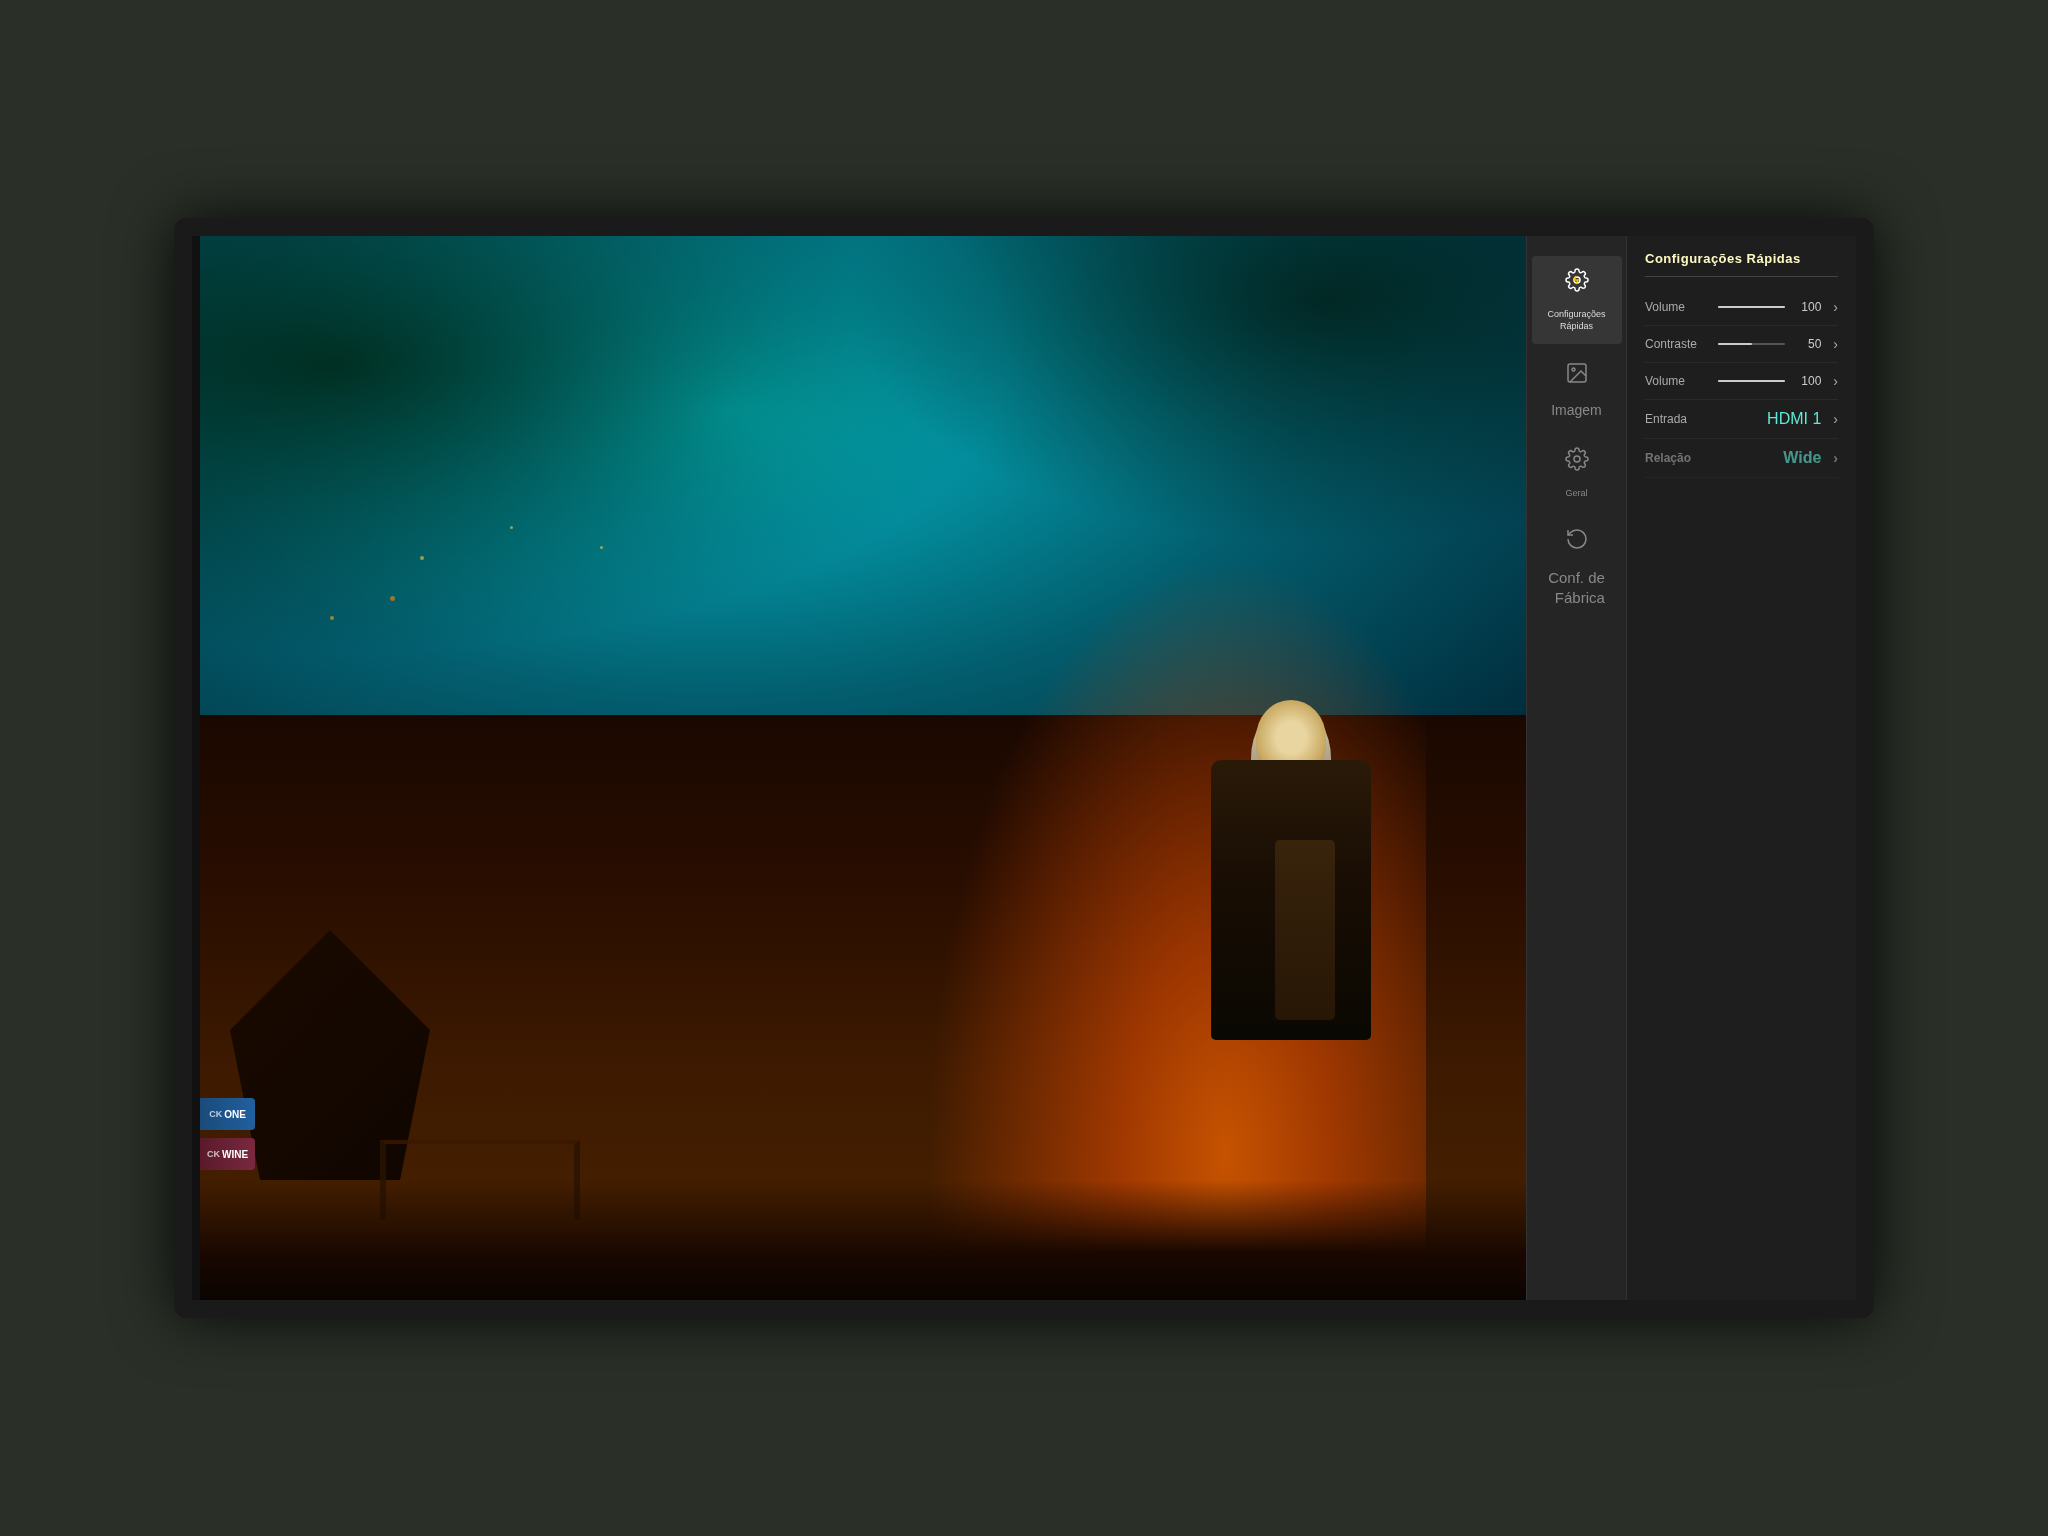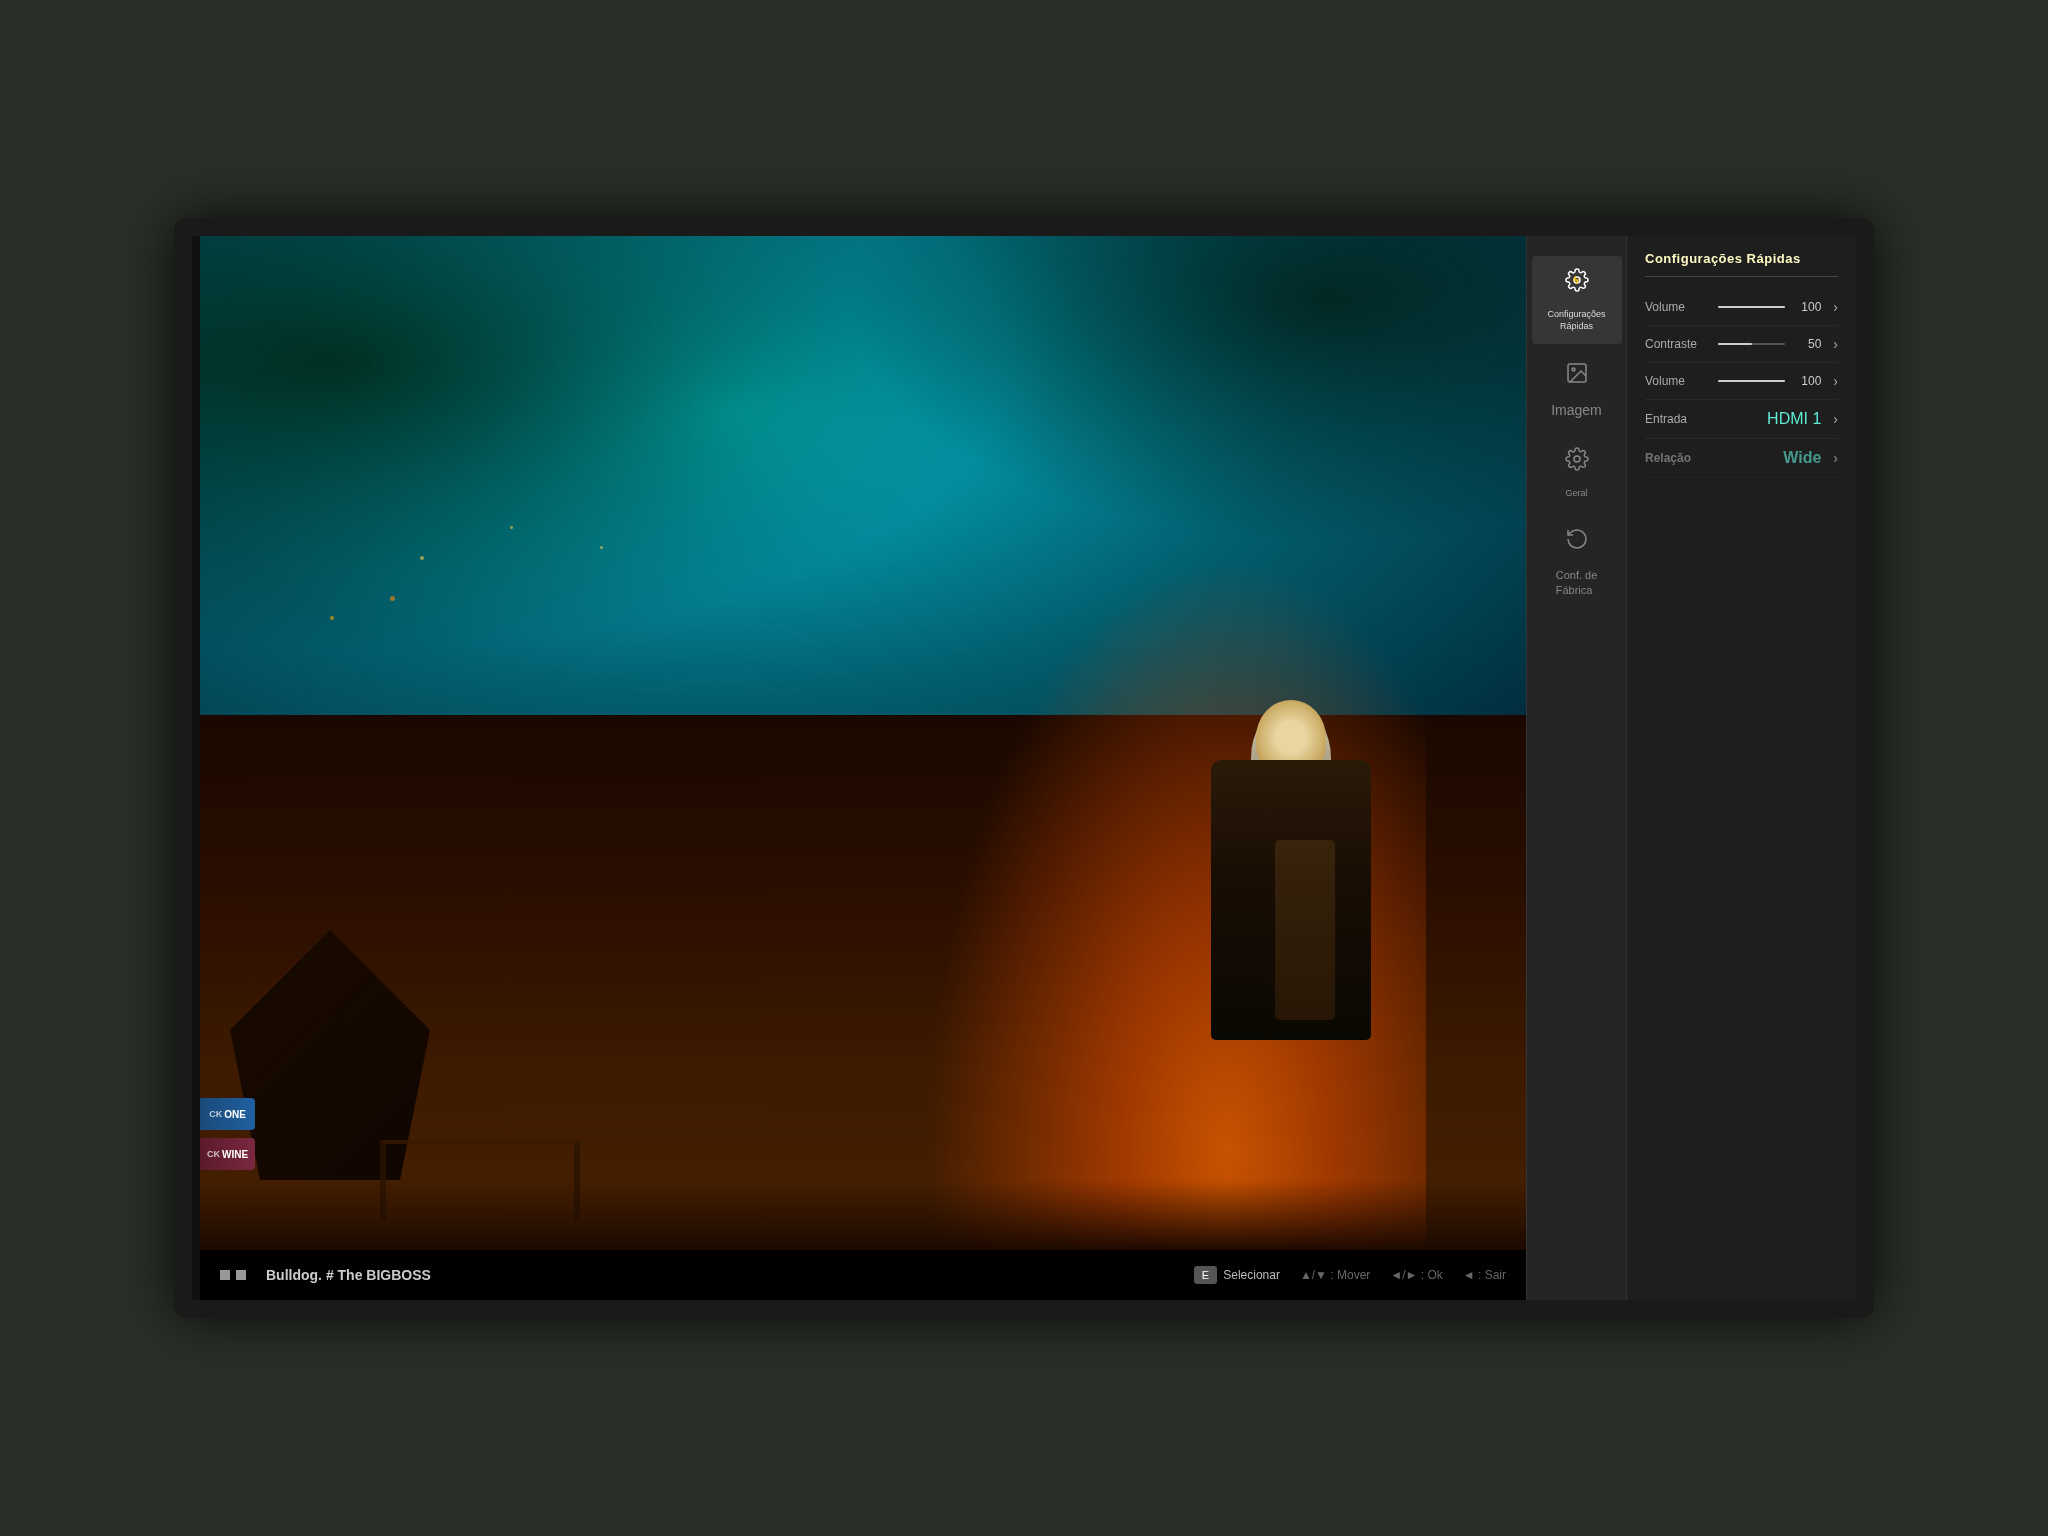--- a/index.html
+++ b/index.html
@@ -424,37 +424,20 @@
 
     <div class="side-badge badge-one">
       <span class="badge-text">CK</span>
       <span>ONE</span>
     </div>
     <div class="side-badge badge-wine">
       <span class="badge-text">CK</span>
       <span>WINE</span>
     </div>
 
-    <div class="game-bottom-bar">
-      <div class="bottom-bar-icons">
-        <div class="icon-square"></div>
-        <div class="icon-square"></div>
-      </div>
-      <span class="bottom-bar-name">Bulldog. # The BIGBOSS</span>
-
-      <div class="bottom-nav">
-        <div style="display:flex;align-items:center;gap:6px;">
-          <span style="background:#555;color:white;padding:3px 8px;border-radius:3px;font-size:11px;">E</span>
-          <span style="color:#bbb;font-size:12px;">Selecionar</span>
-        </div>
-        <span style="color:#666;font-size:12px;">▲/▼ : Mover</span>
-        <span style="color:#666;font-size:12px;">◄/► : Ok</span>
-        <span style="color:#666;font-size:12px;">◄ : Sair</span>
-      </div>
-    </div>
   </div>
 
   <div class="osd-panel">
 
     <div class="osd-sidebar">
 
       <div class="sidebar-item active">
         <svg viewBox="0 0 24 24" fill="none" stroke="white" stroke-width="1.5">
           <path d="M12 15a3 3 0 100-6 3 3 0 000 6z" stroke="white"></path>
           <path d="M19.4 15a1.65 1.65 0 00.33 1.82l.06.06a2 2 0 010 2.83 2 2 0 01-2.83 0l-.06-.06a1.65 1.65 0 00-1.82-.33 1.65 1.65 0 00-1 1.51V21a2 2 0 01-4 0v-.09A1.65 1.65 0 009 19.4a1.65 1.65 0 00-1.82.33l-.06.06a2 2 0 01-2.83-2.83l.06-.06A1.65 1.65 0 004.68 15a1.65 1.65 0 00-1.51-1H3a2 2 0 010-4h.09A1.65 1.65 0 004.6 9a1.65 1.65 0 00-.33-1.82l-.06-.06a2 2 0 012.83-2.83l.06.06A1.65 1.65 0 009 4.68a1.65 1.65 0 001-1.51V3a2 2 0 014 0v.09a1.65 1.65 0 001 1.51 1.65 1.65 0 001.82-.33l.06-.06a2 2 0 012.83 2.83l-.06.06A1.65 1.65 0 0019.4 9a1.65 1.65 0 001.51 1H21a2 2 0 010 4h-.09a1.65 1.65 0 00-1.51 1z" stroke="white"></path>
@@ -478,21 +461,21 @@
           <path d="M19.4 15a1.65 1.65 0 00.33 1.82l.06.06a2 2 0 010 2.83 2 2 0 01-2.83 0l-.06-.06a1.65 1.65 0 00-1.82-.33 1.65 1.65 0 00-1 1.51V21a2 2 0 01-4 0v-.09A1.65 1.65 0 009 19.4a1.65 1.65 0 00-1.82.33l-.06.06a2 2 0 01-2.83-2.83l.06-.06A1.65 1.65 0 004.68 15a1.65 1.65 0 00-1.51-1H3a2 2 0 010-4h.09A1.65 1.65 0 004.6 9a1.65 1.65 0 00-.33-1.82l-.06-.06a2 2 0 012.83-2.83l.06.06A1.65 1.65 0 009 4.68a1.65 1.65 0 001-1.51V3a2 2 0 014 0v.09a1.65 1.65 0 001 1.51 1.65 1.65 0 001.82-.33l.06-.06a2 2 0 012.83 2.83l-.06.06A1.65 1.65 0 0019.4 9a1.65 1.65 0 001.51 1H21a2 2 0 010 4h-.09a1.65 1.65 0 00-1.51 1z"></path>
         </svg>
         <span style="font-size:9px;color:#888;text-align:right;">Geral</span>
       </div>
 
       <div class="sidebar-item">
         <svg viewBox="0 0 24 24" fill="none" stroke="#888" stroke-width="1.5">
           <path d="M3 12a9 9 0 1 0 9-9 9.75 9.75 0 0 0-6.74 2.74L3 8"></path>
           <path d="M3 3v5h5"></path>
         </svg>
-        <span style="font-size:11px;color:#888;text-align:left;line-height:1.3;">Conf. de<br>Fábrica</span>
+        <span style="font-size:15px;color:#888;text-align:right;line-height:1.3;">Conf. de<br>Fábrica</span>
       </div>
     </div>
 
     <div class="osd-main">
       <div class="osd-title">Configurações Rápidas</div>
       <div class="osd-divider"></div>
 
       <div class="osd-row">
         <span class="osd-label">Volume</span>
         <div class="osd-slider-container">

